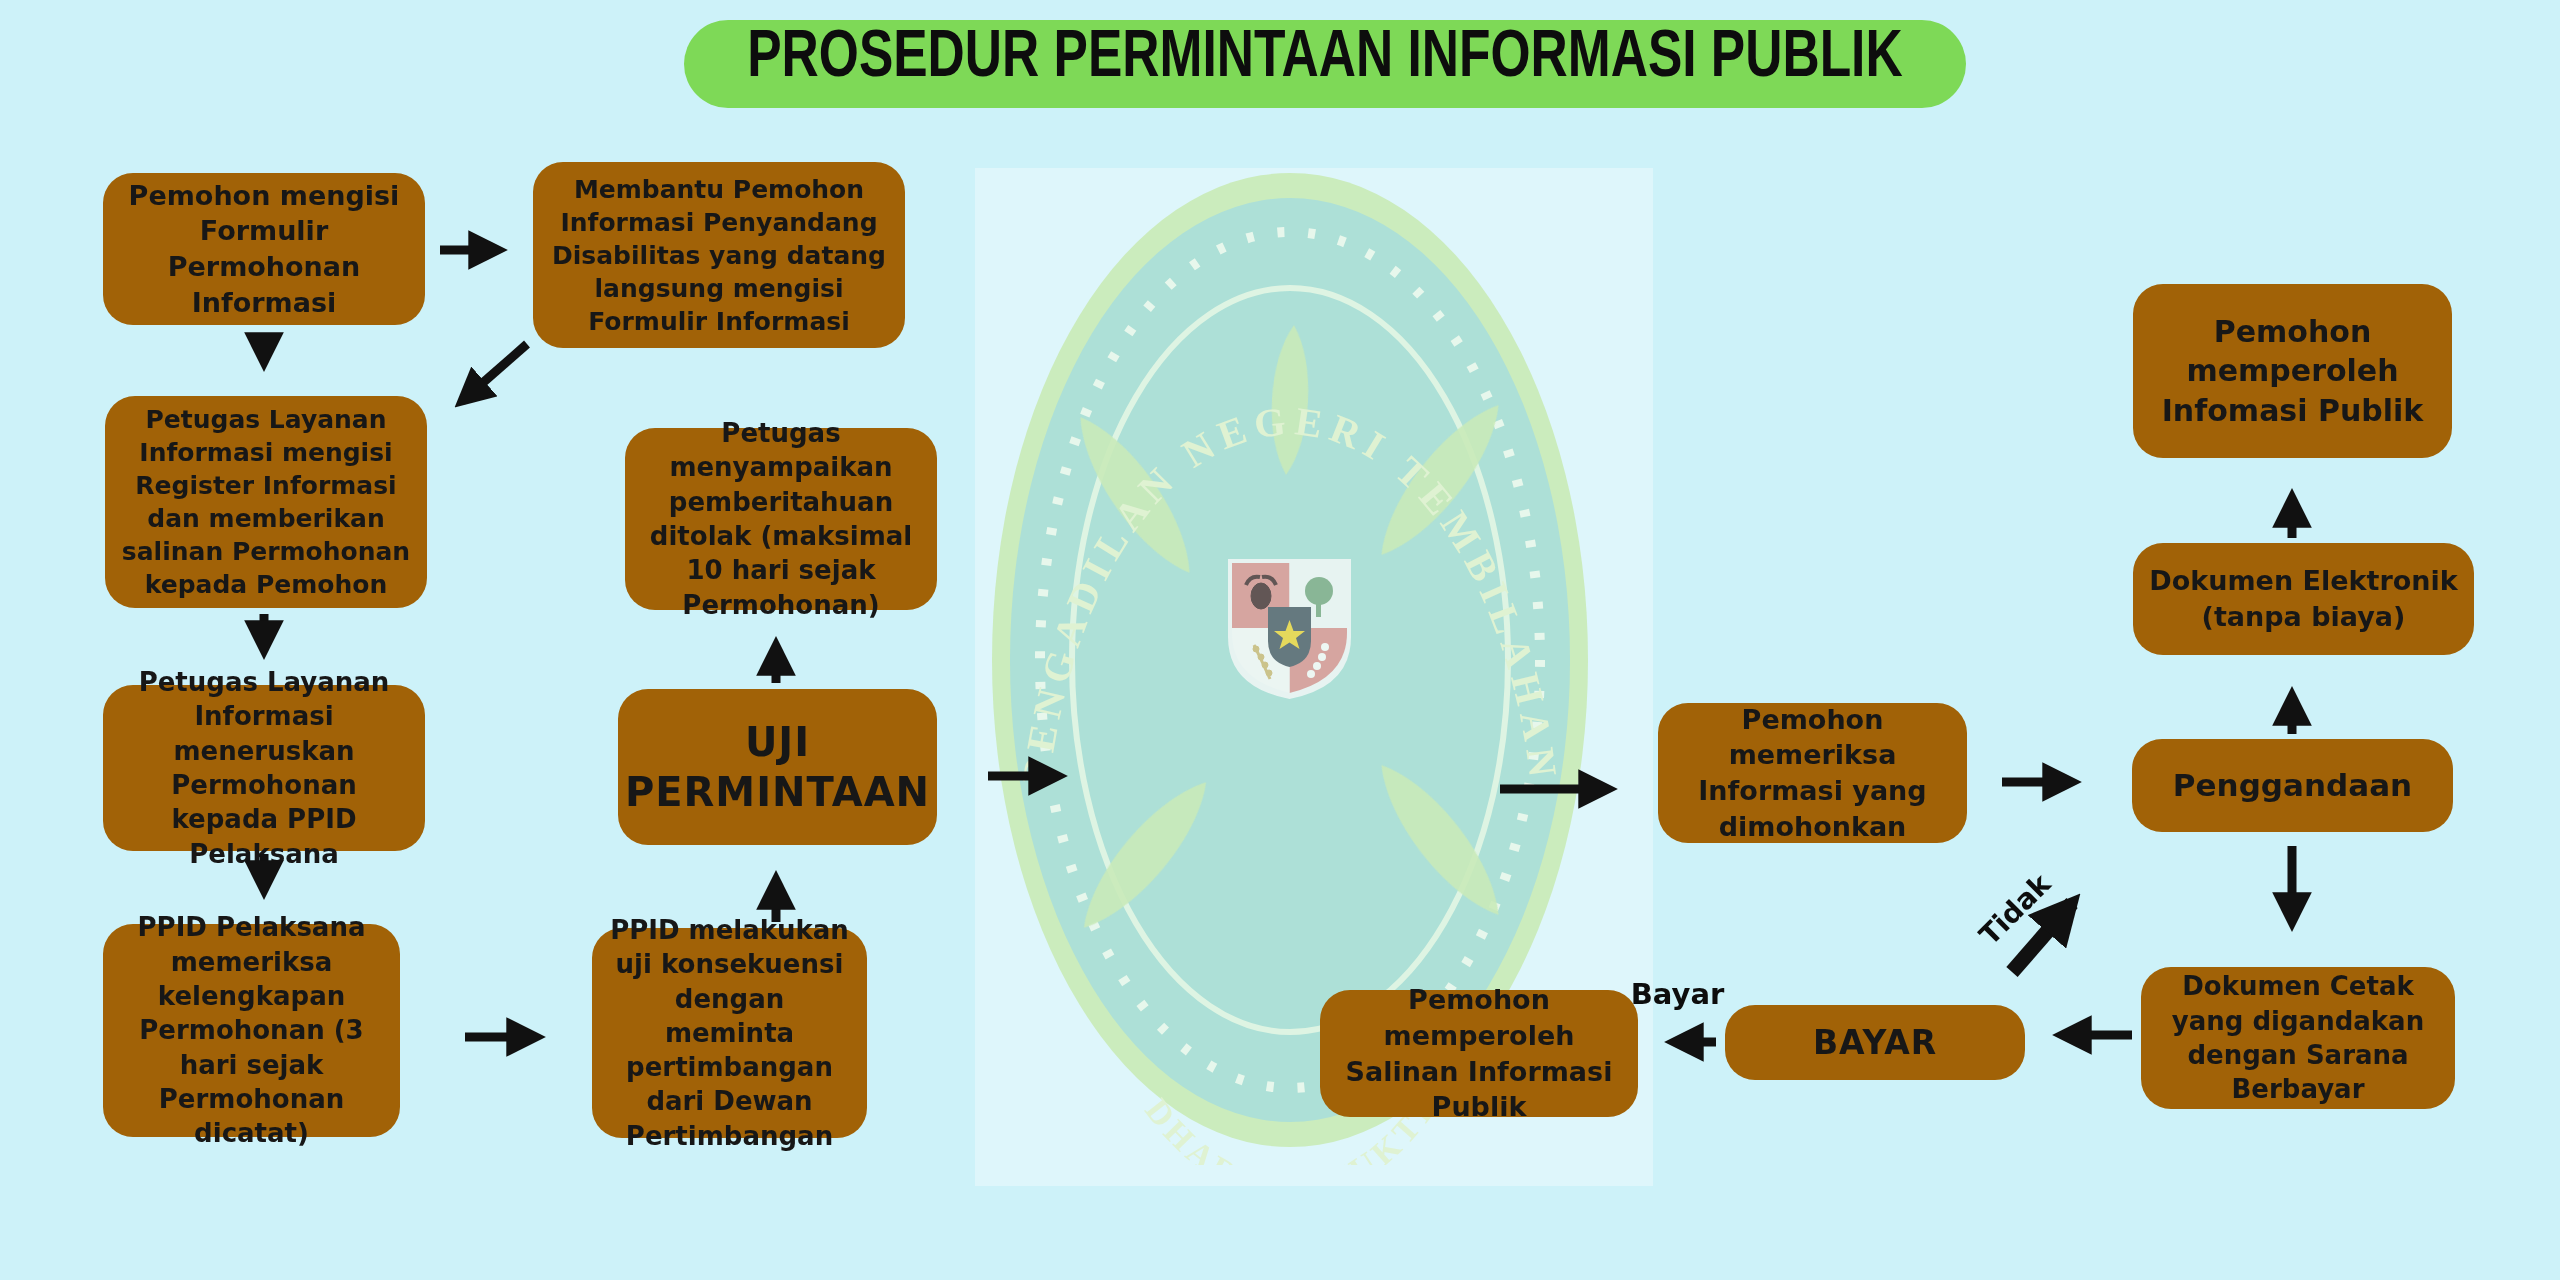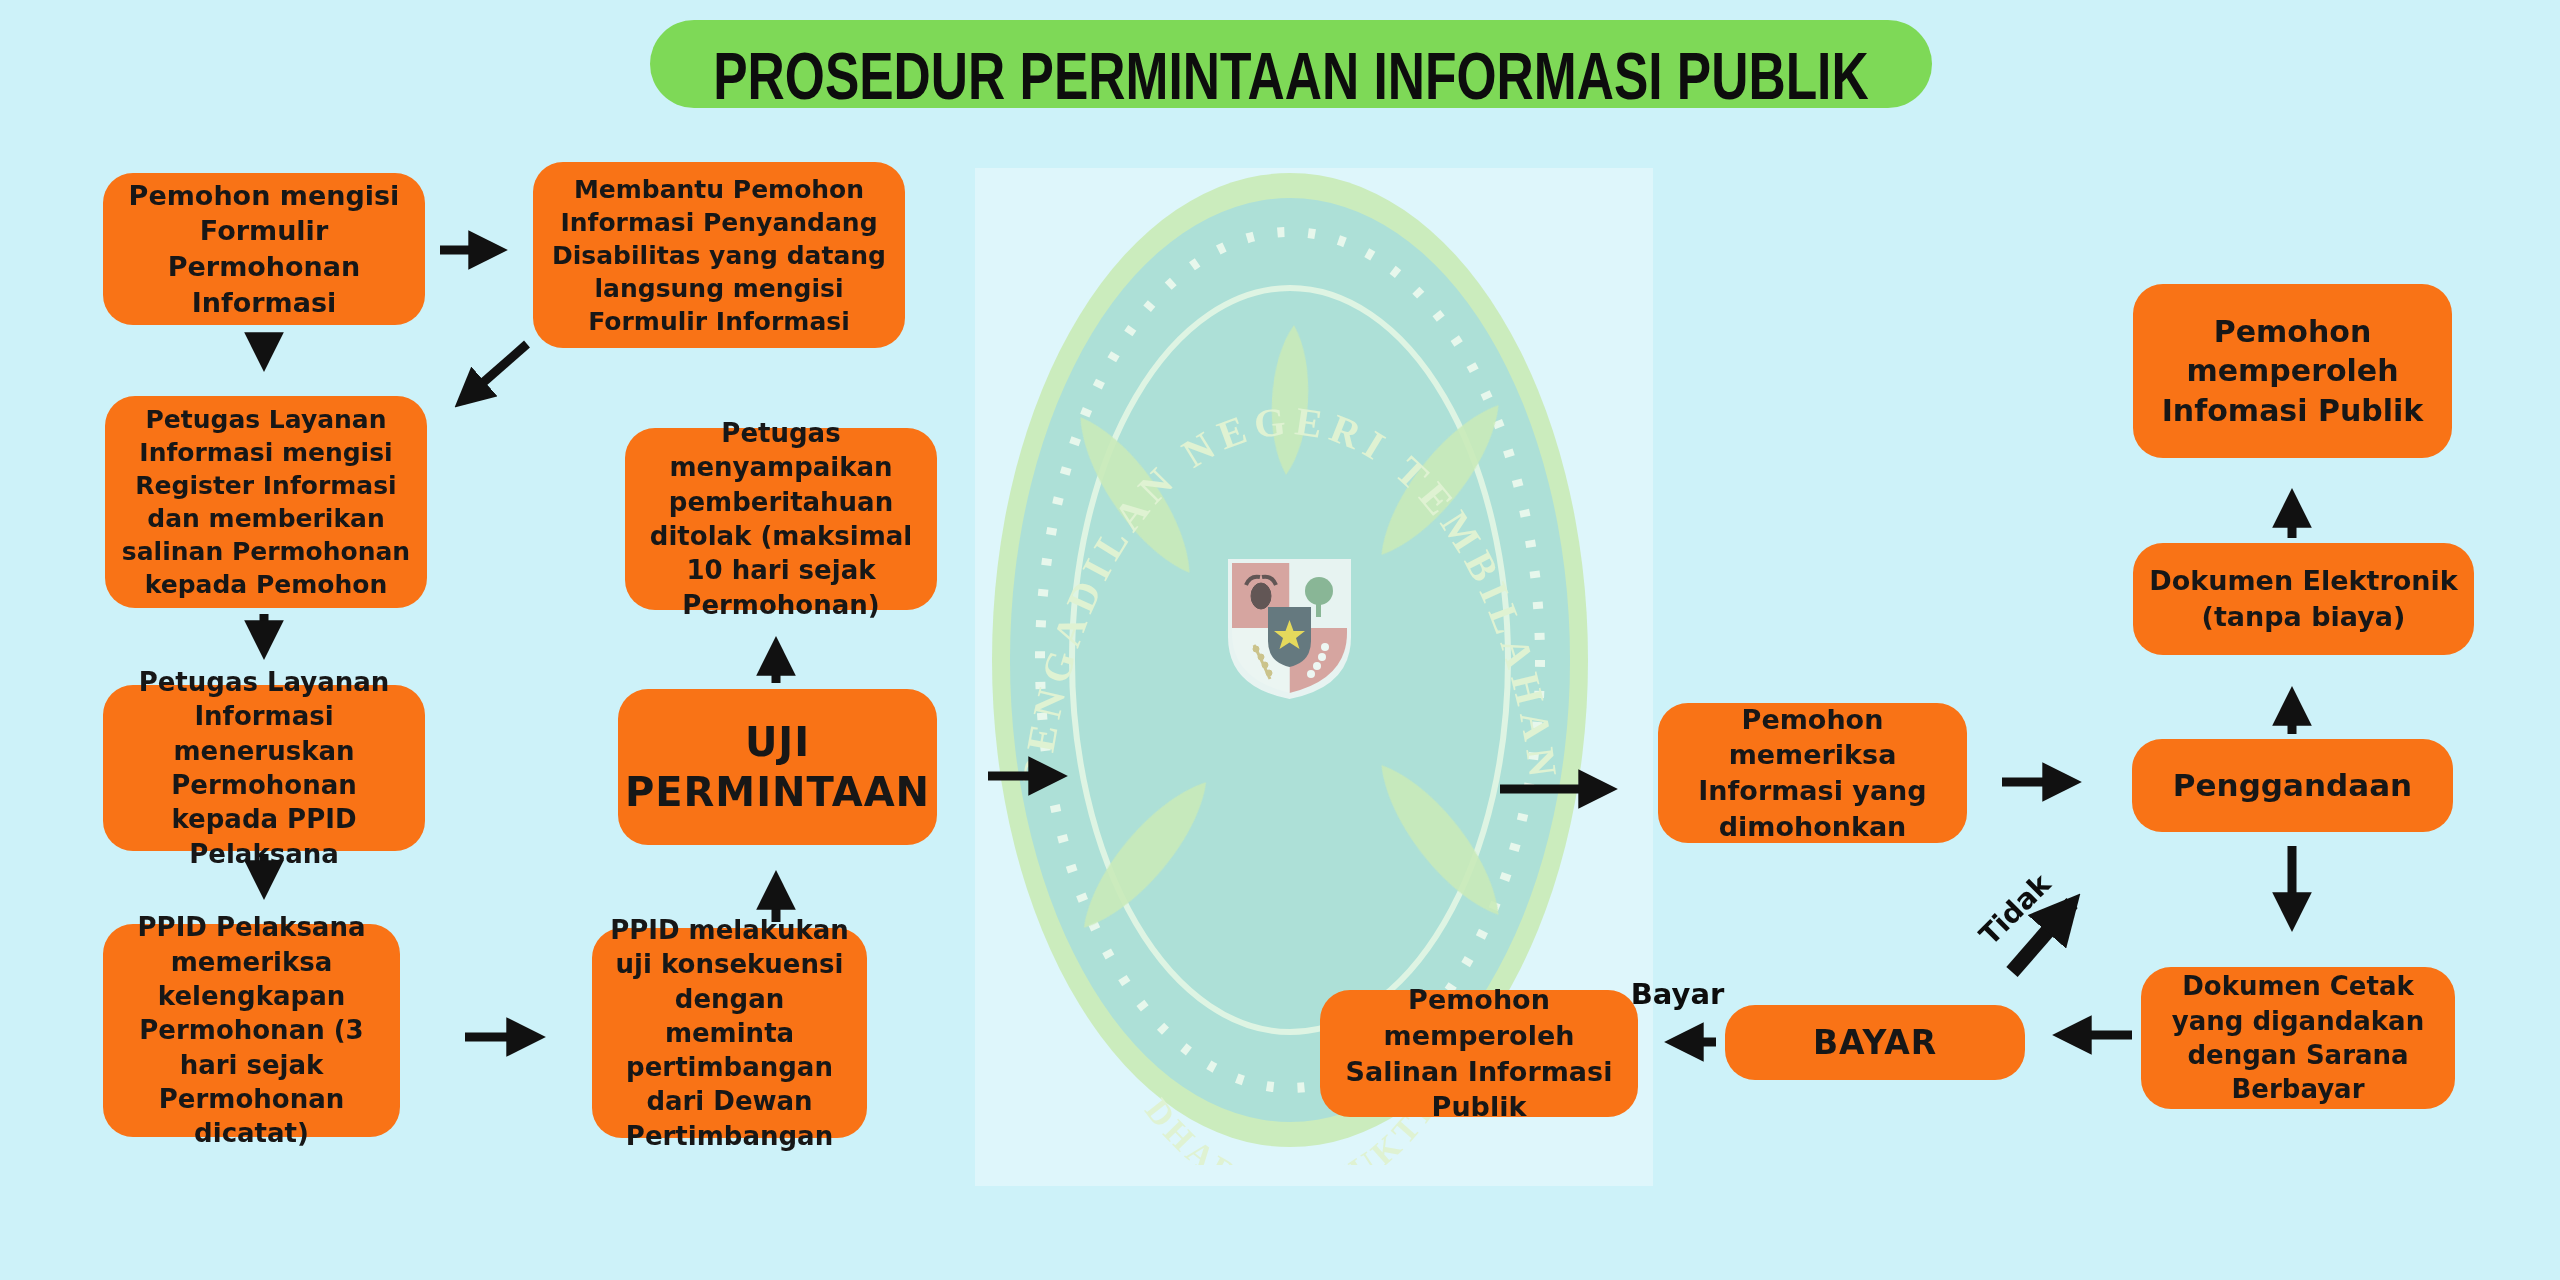--- a/index.html
+++ b/index.html
@@ -8,33 +8,33 @@
     width:2560px;height:1280px;
     background:#cdf2f9;
     overflow:hidden;
     font-family:"DejaVu Sans",sans-serif;
   }
   .band{
     position:absolute;left:975px;top:168px;width:678px;height:1018px;
     background:rgba(255,255,255,0.35);
   }
   .title-pill{
-    position:absolute;left:650px;top:20px;width:1282px;height:88px;
+    position:absolute;left:684px;top:20px;width:1282px;height:88px;
     background:#7ed957;border-radius:44px;
-    display:flex;align-items:flex-end;justify-content:center;
+    display:flex;align-items:flex-start;justify-content:center;
   }
   .title-pill span{
     display:inline-block;
     font-family:"Liberation Sans",sans-serif;
     font-weight:bold;font-size:56px;color:#0d0d0d;
     transform:scale(0.92,1.18);
     white-space:nowrap;letter-spacing:0px;
   }
   .box{
-    position:absolute;background:#f97316;border-radius:30px;
+    position:absolute;background:#a16207;border-radius:30px;
     display:flex;align-items:center;justify-content:center;
     text-align:center;font-weight:bold;color:#171717;
     padding:8px 14px;box-sizing:border-box;line-height:1.32;
   }
   .flabel{
     position:absolute;font-weight:bold;color:#0d0d0d;
     text-align:center;font-family:"DejaVu Sans",sans-serif;
   }
   svg.overlay{position:absolute;left:0;top:0;}
 </style>

